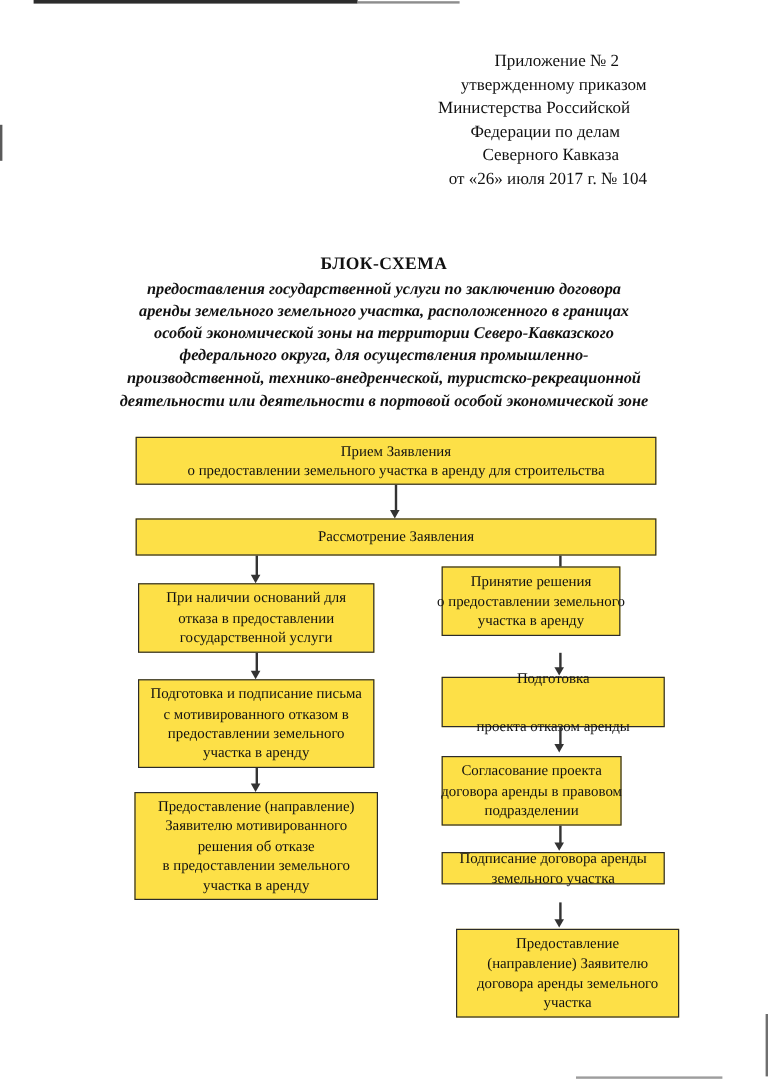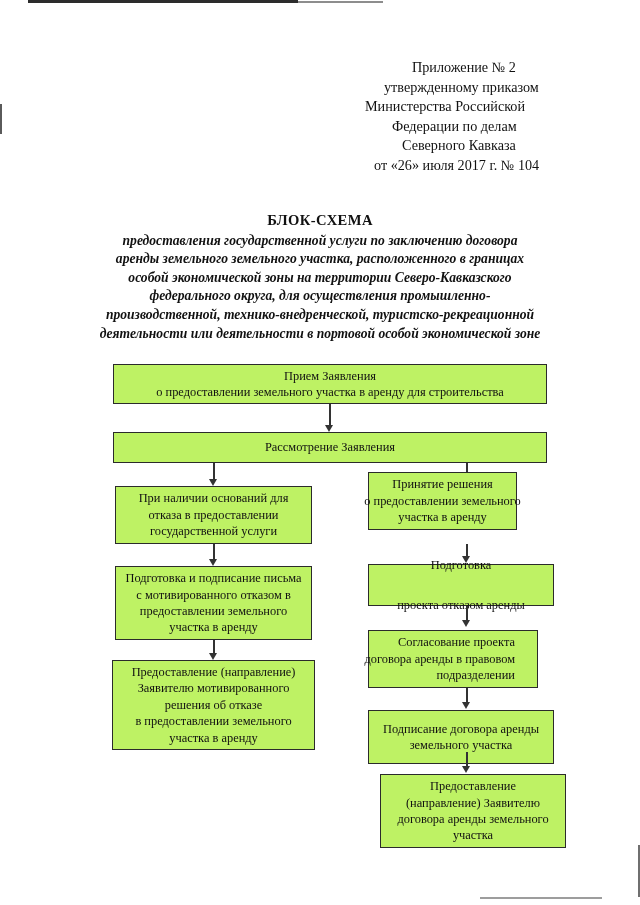--- a/index.html
+++ b/index.html
@@ -51,21 +51,21 @@
   .scan-edge-bottom {
     position: absolute;
     bottom: 6px; right: 38px;
     width: 122px; height: 2px;
     background: #9d9d9d;
   }
 
   
   .header-block {
     position: absolute;
-    top: 58px;
+    top: 42px;
     left: 412px;
     width: 210px;
     font-size: 14.2px;
     line-height: 19.6px;
     text-align: left;
   }
   .header-block .hline {
     white-space: nowrap;
   }
   .header-block .hline.indent-0 { margin-left: 0px; }
@@ -102,29 +102,29 @@
     position: absolute;
     top: 0;
     left: 0;
     width: 640px;
     height: 905px;
   }
   .node {
     position: absolute;
     box-sizing: border-box;
     border: 1.6px solid #2b2b2b;
-    background: #bef264;
+    background: #fde047;
     display: flex;
     flex-direction: column;
     align-items: center;
     justify-content: center;
     text-align: center;
     font-size: 12.4px;
     line-height: 16.4px;
-    padding: 3px 22px;
+    padding: 3px 6px;
   }
   .node .tline {
     white-space: nowrap;
     display: block;
   }
   .node.wide .tline {
     white-space: normal;
   }
 
   
@@ -229,30 +229,30 @@
     <div class="arrowhead" style="left:462px; top:556px;"></div>
 
     <div class="node" style="left:368px; top:564px; width:186px; height:42px;gap:24px;">
       <span class="tline">Подготовка</span>
       <span class="tline">проекта отказом аренды</span>
     </div>
 
     <div class="conn" style="left:466px; top:606px; height:17px;"></div>
     <div class="arrowhead" style="left:462px; top:620px;"></div>
 
-    <div class="node" style="left:368px; top:630px; width:170px; height:58px;align-items:flex-end;">
+    <div class="node" style="left:368px; top:630px; width:150px; height:58px;">
       <span class="tline">Согласование проекта</span>
       <span class="tline">договора аренды в правовом</span>
       <span class="tline">подразделении</span>
     </div>
 
     <div class="conn" style="left:466px; top:688px; height:17px;"></div>
     <div class="arrowhead" style="left:462px; top:702px;"></div>
 
-    <div class="node" style="left:368px; top:710px; width:186px; height:54px;">
+    <div class="node" style="left:368px; top:710px; width:186px; height:27px;">
       <span class="tline">Подписание договора аренды</span>
       <span class="tline">земельного участка</span>
     </div>
 
     <div class="conn" style="left:466px; top:752px; height:17px;"></div>
     <div class="arrowhead" style="left:462px; top:766px;"></div>
 
     <div class="node" style="left:380px; top:774px; width:186px; height:74px;">
       <span class="tline">Предоставление</span>
       <span class="tline">(направление) Заявителю</span>

